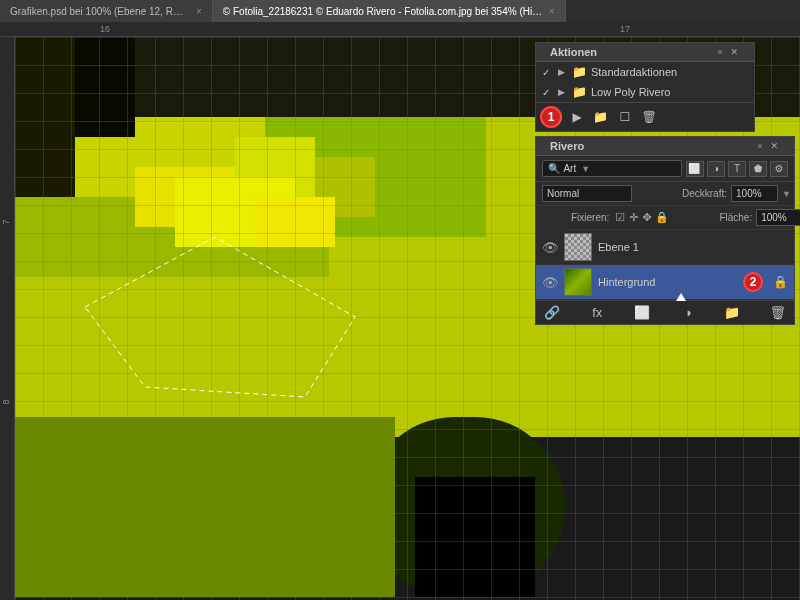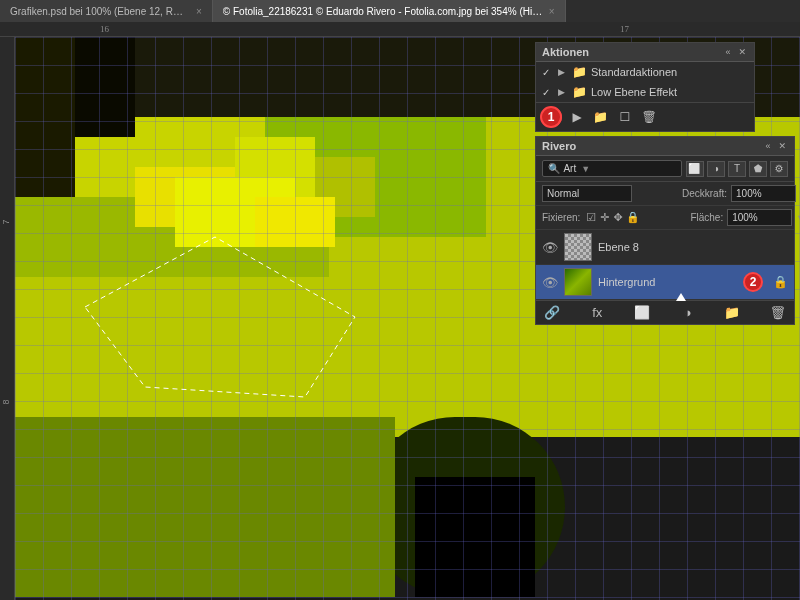--- a/index.html
+++ b/index.html
@@ -50,21 +50,20 @@
       display: flex;
       align-items: center;
       overflow: hidden;
       position: relative;
     }
     .ruler-h-content {
       display: flex;
       width: 100%;
       height: 100%;
       position: relative;
-      font-family: Liberation Serif, serif;
     }
     .ruler-mark {
       position: absolute;
       font-size: 9px;
       color: #888;
       top: 2px;
     }
 
     
     .canvas-area {
@@ -130,21 +129,21 @@
 
     
     .panel {
       background: #2c2c2c;
       border: 1px solid #444;
       min-width: 220px;
     }
 
     .panel-header {
       background: #3a3a3a;
-      padding: 3px 6px;
+      padding: 3px 14px;
       display: flex;
       align-items: center;
       justify-content: space-between;
       border-bottom: 1px solid #555;
       cursor: move;
     }
     .panel-header-title {
       font-size: 11px;
       font-weight: bold;
       color: #ccc;
@@ -314,29 +313,30 @@
       font-size: 10px;
       color: #aaa;
       padding-left: 44px;
     }
     .opacity-value {
       background: #1a1a1a;
       border: 1px solid #555;
       color: #ccc;
       font-size: 10px;
       padding: 2px 4px;
-      width: 65px;
+      width: 47px;
     }
 
     .lock-row {
       display: flex;
       align-items: center;
       padding: 3px 6px;
       gap: 6px;
       border-bottom: 1px solid #3a3a3a;
+      margin-left: 29px;
     }
     .lock-label {
       font-size: 10px;
       color: #aaa;
     }
     .lock-icons {
       display: flex;
       gap: 4px;
     }
     .lock-icon-btn {
@@ -519,21 +519,21 @@
       <div class="action-row">
         <span class="action-check checked">✓</span>
         <span class="action-expand">▶</span>
         <span style="font-size:12px; color:#c8a000;">📁</span>
         <span class="action-label">Standardaktionen</span>
       </div>
       <div class="action-row">
         <span class="action-check checked">✓</span>
         <span class="action-expand">▶</span>
         <span style="font-size:12px; color:#c8a000;">📁</span>
-        <span class="action-label">Low Ebene Effekt</span>
+        <span class="action-label">Low Poly Rivero</span>
       </div>
 
       <div class="panel-toolbar" style="position:relative;">
         <div class="record-btn"></div>
 
         <div class="annotation-1" style="position:absolute; left:4px; top:50%; transform:translateY(-50%);">
           <span>1</span>
         </div>
         <div class="panel-tool-btn">▶</div>
         <div class="panel-tool-btn">📁</div>
@@ -592,21 +592,21 @@
           <input class="opacity-value" type="text" value="100%" style="">
           <span style="font-size:9px; color:#888;">▼</span>
         </div>
       </div>
 
       <div class="layer-item">
         <span class="layer-eye">👁</span>
         <div class="layer-thumbnail">
           <div class="layer-thumb-checkerboard"></div>
         </div>
-        <span class="layer-name">Ebene 8</span>
+        <span class="layer-name">Ebene 1</span>
       </div>
 
       <div class="layer-item selected" style="position:relative;">
         <span class="layer-eye">👁</span>
         <div class="layer-thumbnail">
           <div class="layer-thumb-image"></div>
         </div>
         <span class="layer-name">Hintergrund</span>
 
         <div class="annotation-2">

